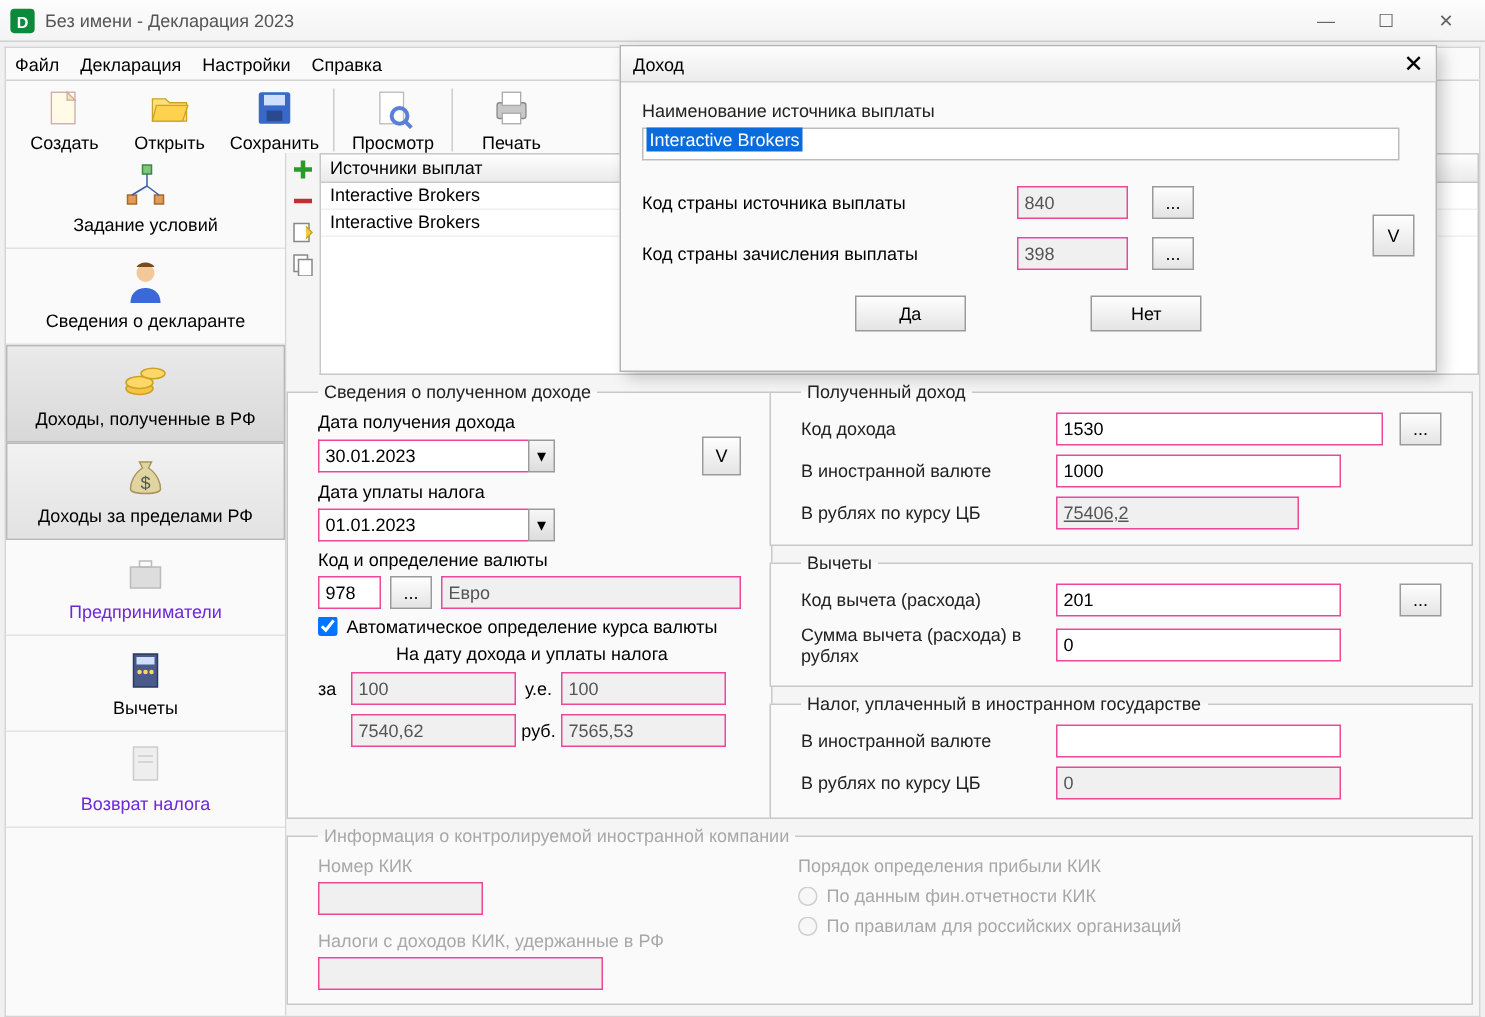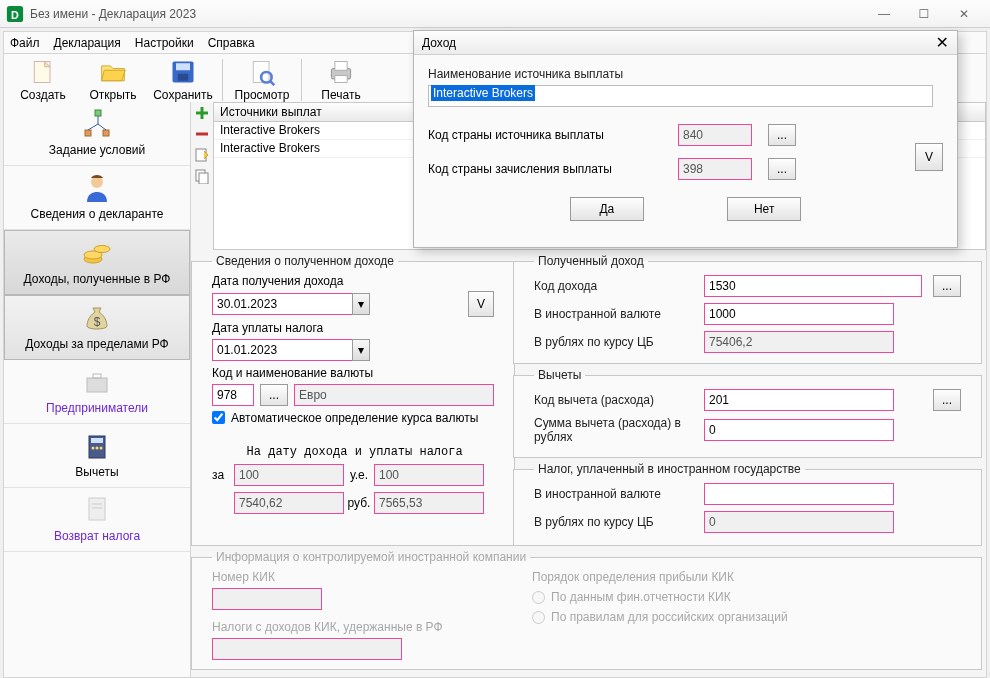--- a/index.html
+++ b/index.html
@@ -245,31 +245,31 @@
         <div style="flex:1"></div>
         <div class="btn-s" style="width:26px;height:26px;">V</div>
       </div>
       <div style="margin-bottom:3px;">Дата уплаты налога</div>
       <div class="row">
         <div class="combo">
           <input class="txt" value="01.01.2023" style="">
           <div class="arrow">▾</div>
         </div>
       </div>
-      <div style="margin-bottom:3px;">Код и наименование валюты</div>
+      <div style="margin-bottom:3px;">Код и определение валюты</div>
       <div class="row">
         <input class="txt" style="width: 42px;" value="978">
         <div class="btn-s" style="margin:0 6px;">...</div>
         <input class="ro" style="width: 200px;" readonly="" value="Евро">
       </div>
       <div class="row" style="align-items:flex-start;">
         <input type="checkbox" class="ck" checked="" style="">
         <div>
           <div>Автоматическое определение курса валюты</div>
-          <div style="text-align:center;margin-top:20px;font-family:Liberation Mono, monospace;">На дату дохода и уплаты налога</div>
+          <div style="text-align:center;margin-top:4px;">На дату дохода и уплаты налога</div>
         </div>
       </div>
       <div class="row">
         <span style="width:22px;">за</span>
         <input class="ro" style="width: 110px;" readonly="" value="100">
         <span style="width:30px;text-align:center;">у.е.</span>
         <input class="ro" style="width: 110px;" readonly="" value="100">
       </div>
       <div class="row">
         <span style="width:22px;"></span>
@@ -286,21 +286,21 @@
         <input class="txt" style="width: 218px;" value="1530">
         <div style="flex:1"></div>
         <div class="btn-s">...</div>
       </div>
       <div class="row wide">
           <label>В иностранной валюте</label>
         <input class="txt" style="width: 190px;" value="1000">
       </div>
       <div class="row wide">
           <label>В рублях по курсу ЦБ</label>
-        <input class="ro" style="width: 190px;" readonly="" value="75406,2">
+        <input class="ro" style="width: 162px; text-decoration: underline;" readonly="" value="75406,2">
       </div>
     </fieldset>
 
     <fieldset style="left:322px; top:266px; right:4px; height:90px;">
       <legend>Вычеты</legend>
       <div class="row wide">
           <label>Код вычета (расхода)</label>
         <input class="txt" style="width: 190px;" value="201">
         <div style="flex:1"></div>
         <div class="btn-s">...</div>

